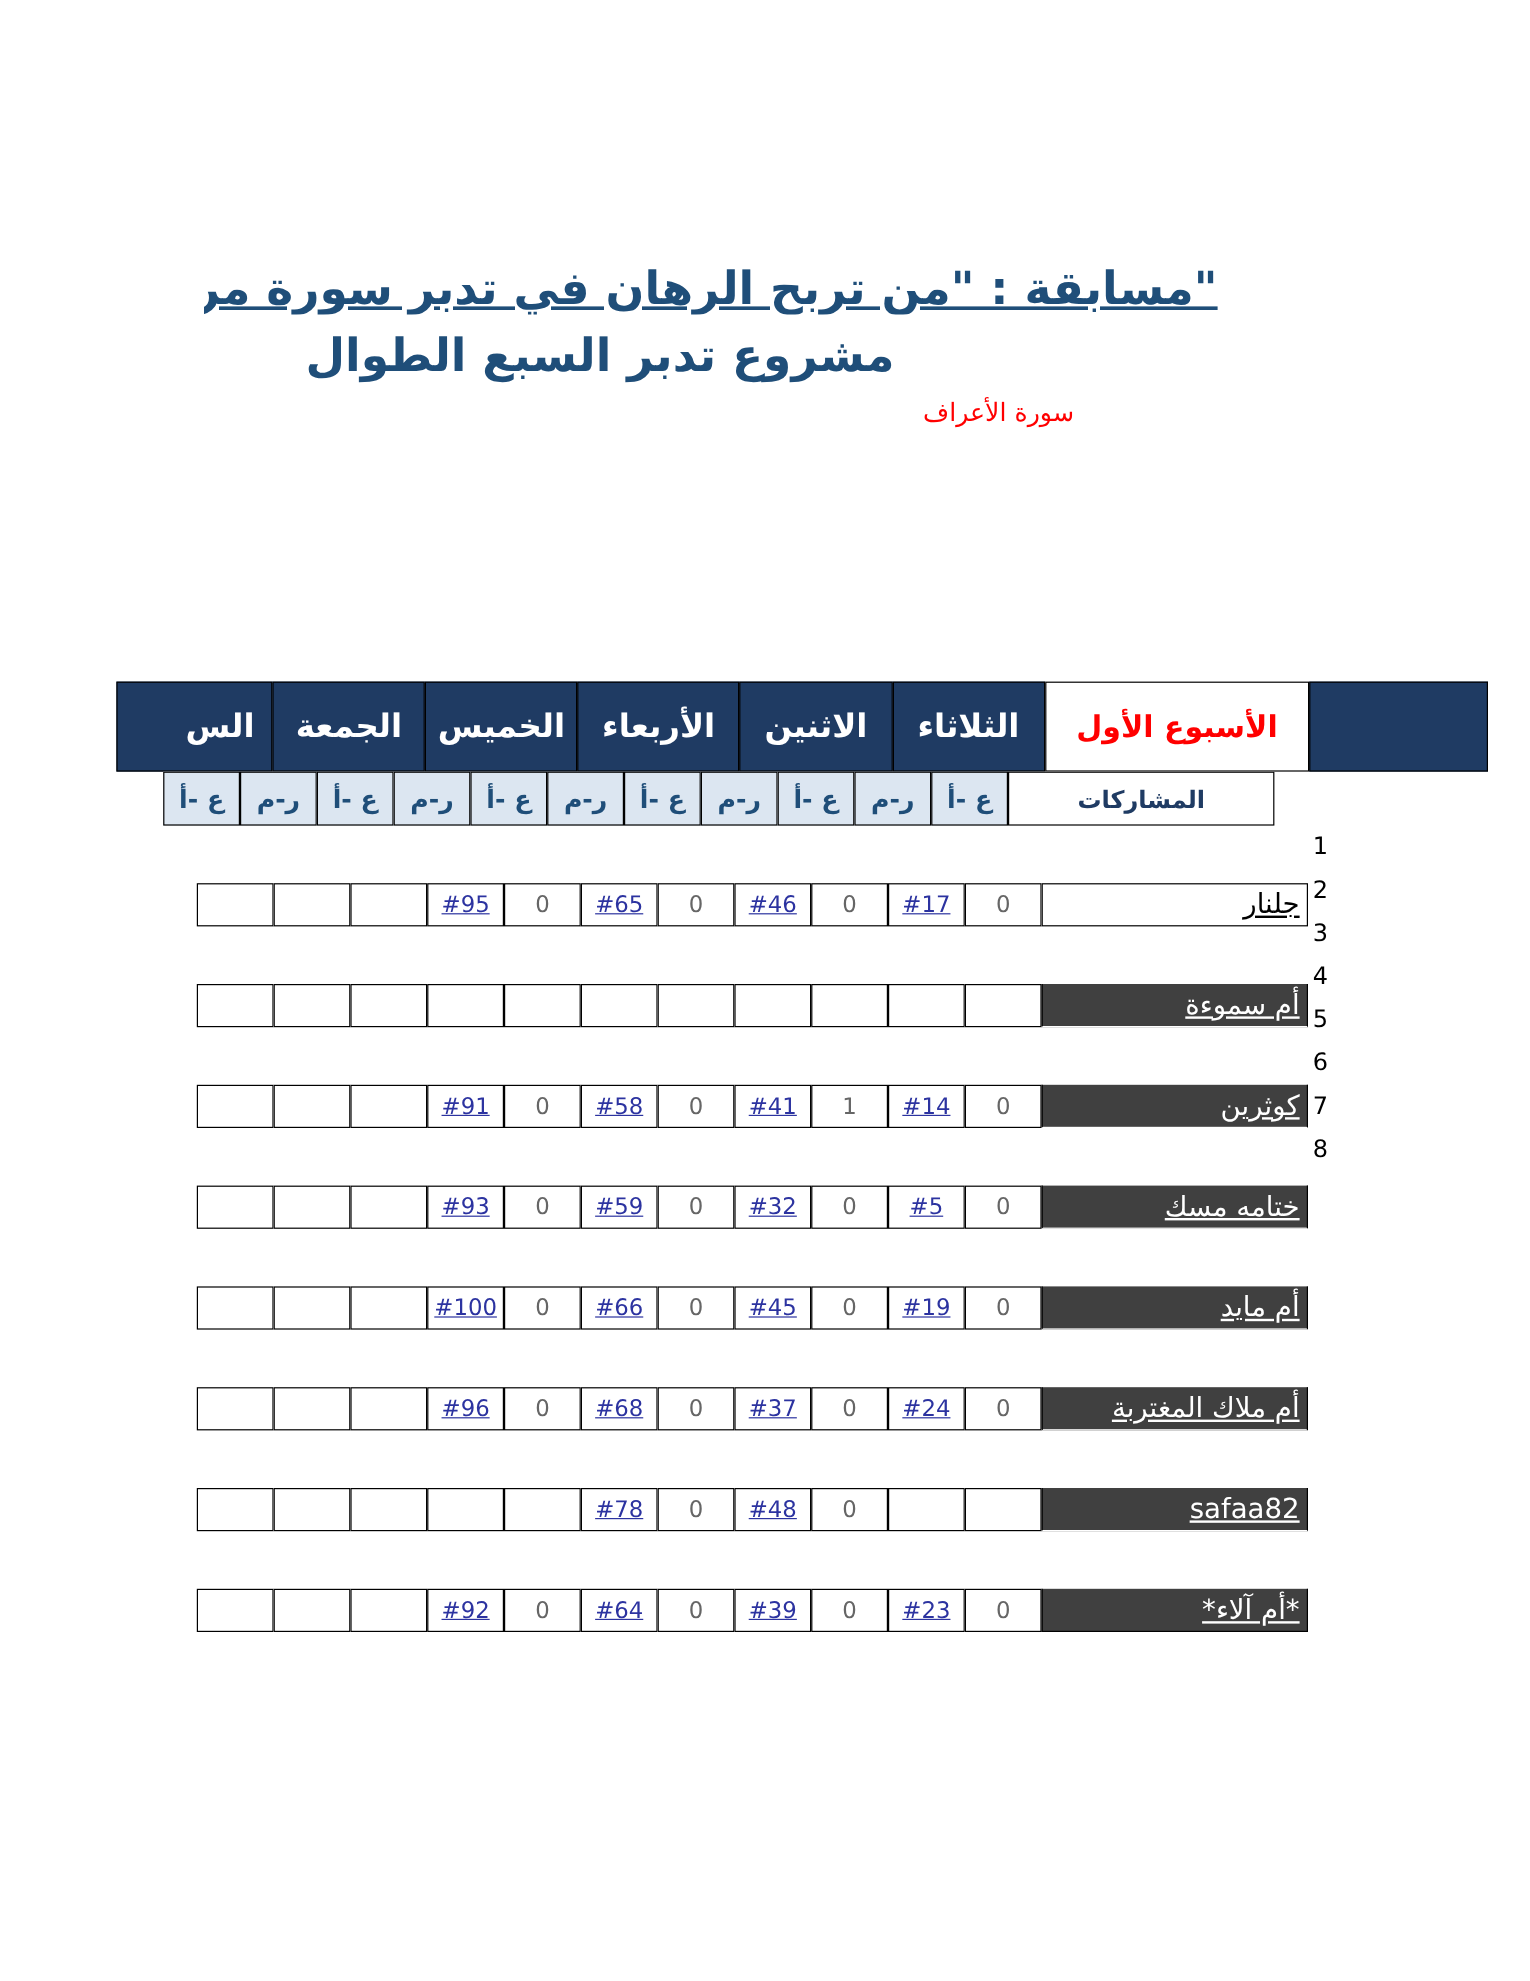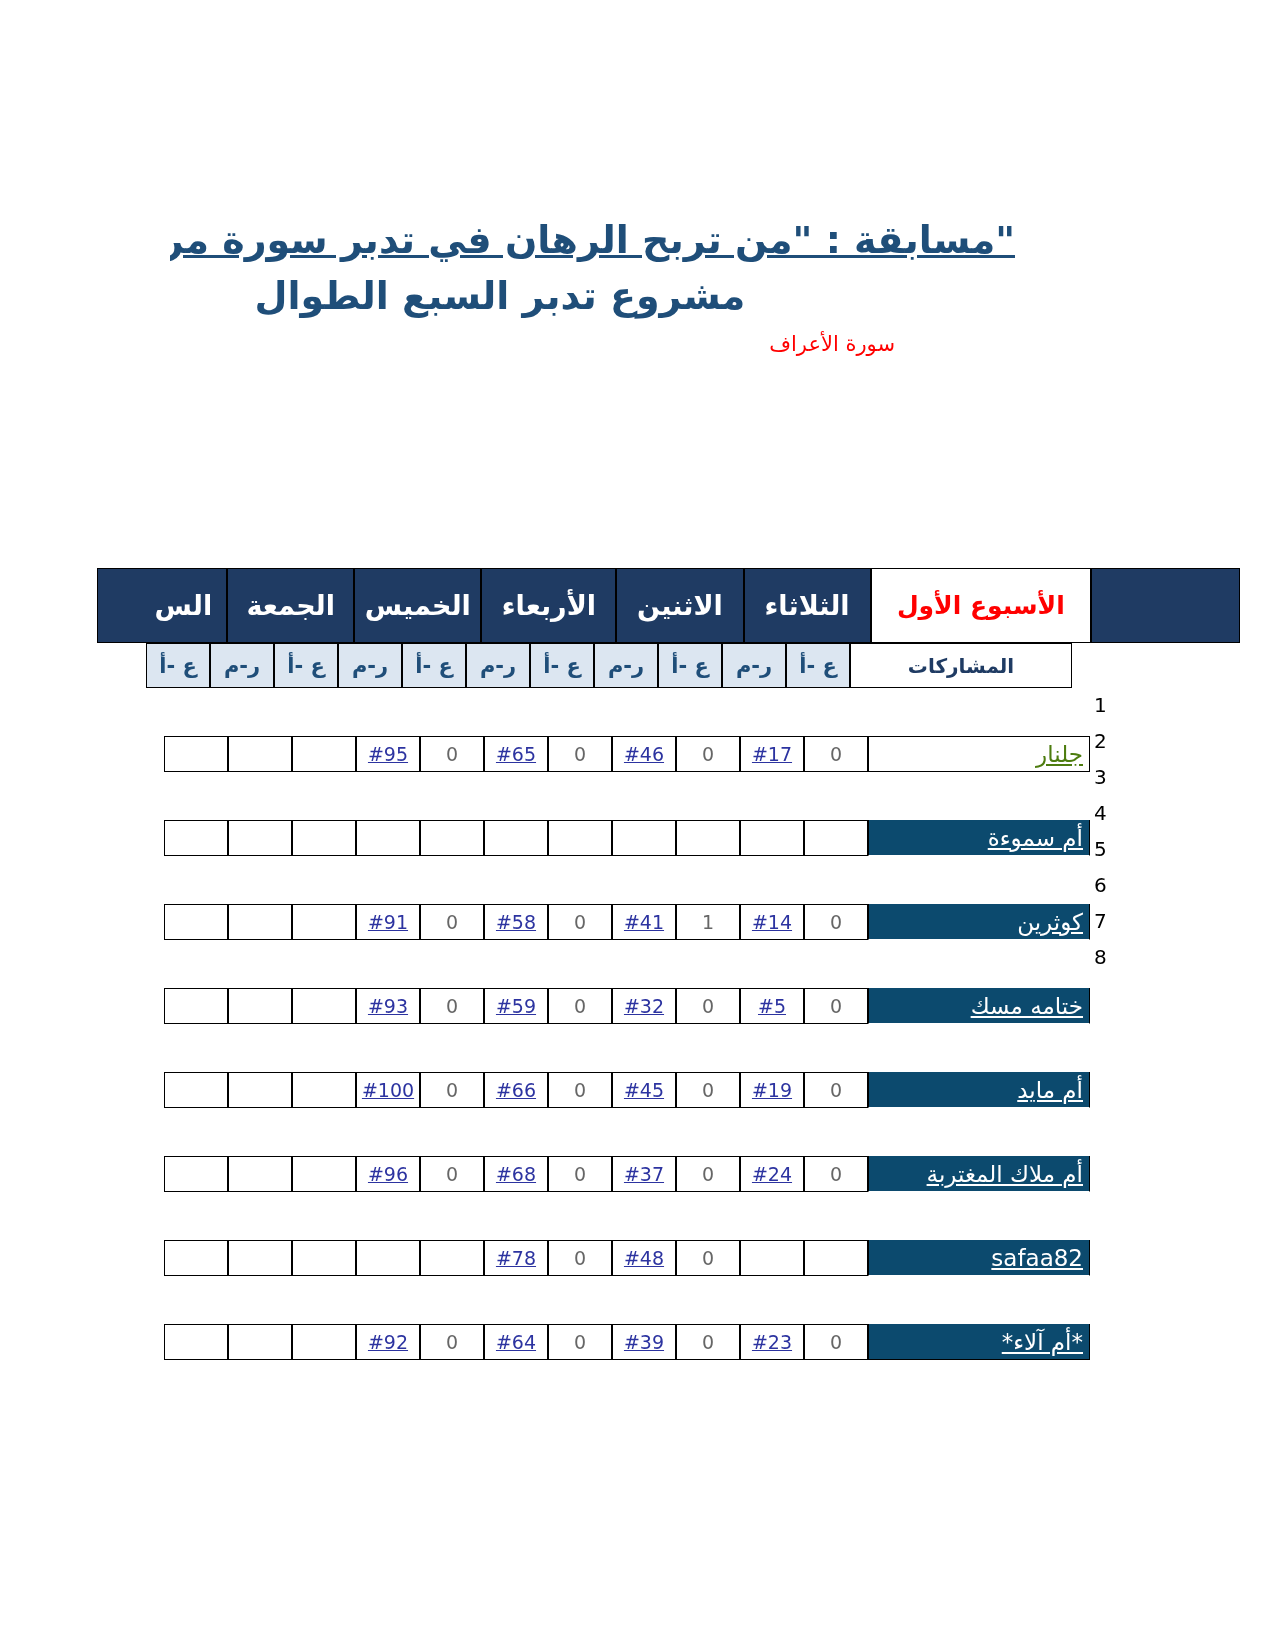--- a/index.html
+++ b/index.html
@@ -14,36 +14,36 @@
       font-size:21px;color:#ff0000;direction:rtl;white-space:nowrap;}
   
   .tbl{position:absolute;left:97px;top:568px;width:1143px;direction:ltr;}
   .hrow{display:flex;height:75px;}
   .hcell{box-sizing:border-box;border:1px solid #000;background:#1f3b63;color:#ffffff;font-weight:bold;
          font-size:27px;display:flex;align-items:center;justify-content:center;direction:rtl;
          white-space:nowrap;overflow:hidden;}
   .hcell.sat{justify-content:flex-start;padding-left:0;padding-right:14px;}
   .hcell.week{width:222px;background:#ffffff;color:#ff0000;font-size:25px;}
   .hcell.filler{width:150px;}
-  .srow{display:flex;height:45px;margin-left:49px;}
+  .srow{display:flex;height:45px;margin-left:39px;}
   .scell{box-sizing:border-box;width:64px;border:1px solid #000;background:#dce6f1;color:#1f4e79;
          font-weight:bold;font-size:21px;display:flex;align-items:center;justify-content:center;
          direction:rtl;white-space:nowrap;overflow:hidden;}
   .scell.pcell{width:222px;background:#ffffff;color:#1f3b63;font-size:20px;}
   .drow{display:flex;height:36px;margin-left:67px;margin-top:48px;}
   .dcell{box-sizing:border-box;width:64px;border:1px solid #000;background:#ffffff;
          display:flex;align-items:center;justify-content:center;}
   .val{color:#666666;font-size:19px;}
   .lnk{color:#2c33a0;font-size:19px;text-decoration:underline;cursor:pointer;}
   .ncell{box-sizing:border-box;width:222px;display:flex;align-items:center;justify-content:flex-start;
          padding-right:6px;font-size:23px;text-decoration:underline;direction:rtl;
          white-space:nowrap;overflow:hidden;cursor:pointer;}
-  .ncell.dark{background:#0c4a6e;color:#ffffff;border:1px solid #000;border-top:none;border-bottom:1px solid #ffffff;}
+  .ncell.dark{background:#404040;color:#ffffff;border:1px solid #000;border-top:none;border-bottom:1px solid #ffffff;}
   .ncell.dark.last{border-bottom:1px solid #000;}
-  .ncell.light{background:#ffffff;color:#4d7c0f;border:1px solid #000;}
+  .ncell.light{background:#ffffff;color:#000000;border:1px solid #000;}
   .rownum{position:absolute;left:1094px;width:30px;color:#000000;font-size:20px;text-align:left;}
 </style>
 </head>
 <body>
 
 <div class="page">
   <div class="t1">"مسابقة : "من تربح الرهان في تدبر سورة مر</div>
   <div class="t2">مشروع تدبر السبع الطوال</div>
   <div class="t3">سورة الأعراف</div>
 

